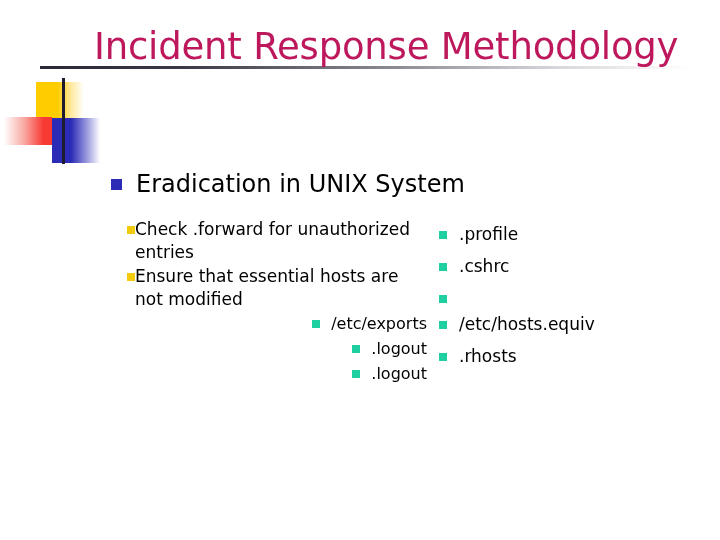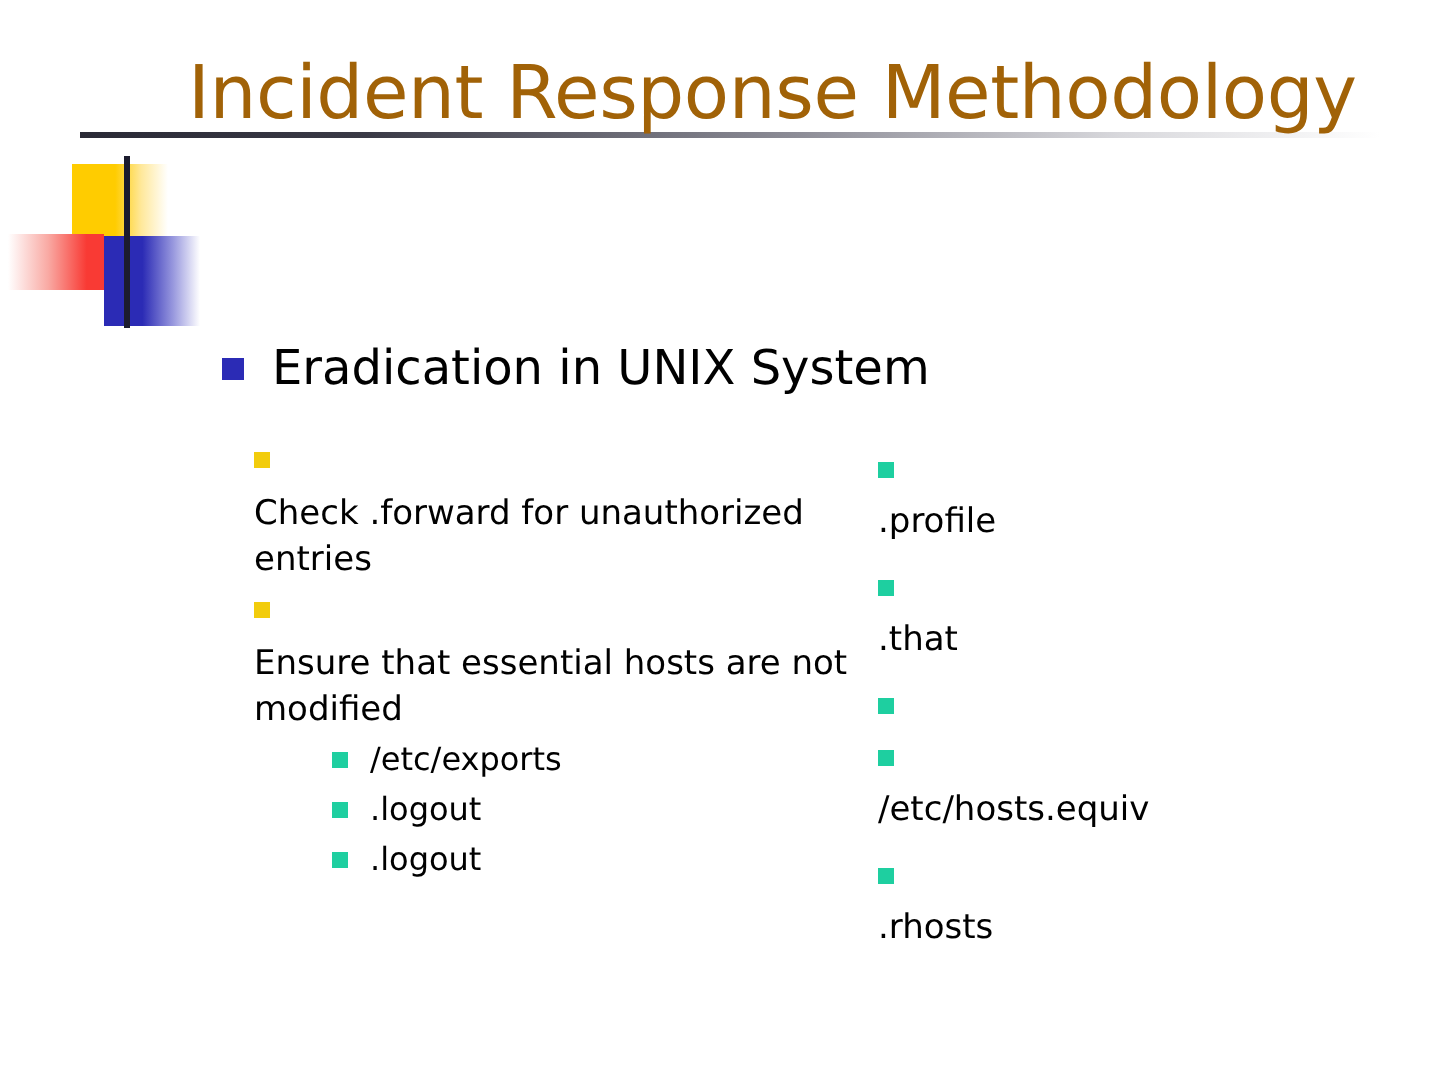--- a/index.html
+++ b/index.html
@@ -64,21 +64,21 @@
     height: 3px;
     background: linear-gradient(to right, #2A2A36 0%, #3A3A46 22%, #8C8C96 55%, #D8D8DC 80%, #FFFFFF 100%);
   }
 
   
   #title {
     position: absolute;
     left: 94px;
     top: 24px;
     width: 600px;
-    color: #a16207;
+    color: #be185d;
     font-size: 37px;
     line-height: 46px;
     font-weight: normal;
     letter-spacing: -0.2px;
   }
 
   
   #body-area {
     position: absolute;
     left: 15px;
@@ -133,52 +133,50 @@
   .col-right {
     position: absolute;
     left: 424px;
     top: 64px;
     width: 280px;
   }
 
   .item2 {
     display: flex;
     align-items: flex-start;
-    gap: 12px;
     margin-bottom: 1px;
-    flex-direction: column;
   }
   .item2 .txt {
     font-size: 17px;
     line-height: 23px;
     color: #000000;
   }
 
   .sublist {
     margin-left: 39px;
     margin-top: 2px;
   }
   .item3 {
     display: flex;
     align-items: flex-start;
     gap: 11px;
     margin-bottom: 4px;
+    justify-content: flex-end;
   }
   .item3 .txt {
     font-size: 16px;
     line-height: 21px;
     color: #000000;
   }
 
   .itemR {
     display: flex;
     align-items: flex-start;
     gap: 12px;
     margin-bottom: 11px;
-    flex-direction: column;
   }
   .itemR .txt {
     font-size: 17px;
     line-height: 21px;
     color: #000000;
   }
 </style>
 </head>
 <body>
 
@@ -230,21 +228,21 @@
   </div>
 
   <div class="col-right">
 
     <div class="itemR">
       <span class="bullet b-teal"></span>
       <span class="txt">.profile</span>
     </div>
     <div class="itemR">
       <span class="bullet b-teal"></span>
-      <span class="txt">.that</span>
+      <span class="txt">.cshrc</span>
     </div>
     <div class="itemR">
       <span class="bullet b-teal"></span>
     </div>
     <div class="itemR">
       <span class="bullet b-teal"></span>
       <span class="txt">/etc/hosts.equiv</span>
     </div>
     <div class="itemR">
       <span class="bullet b-teal"></span>

